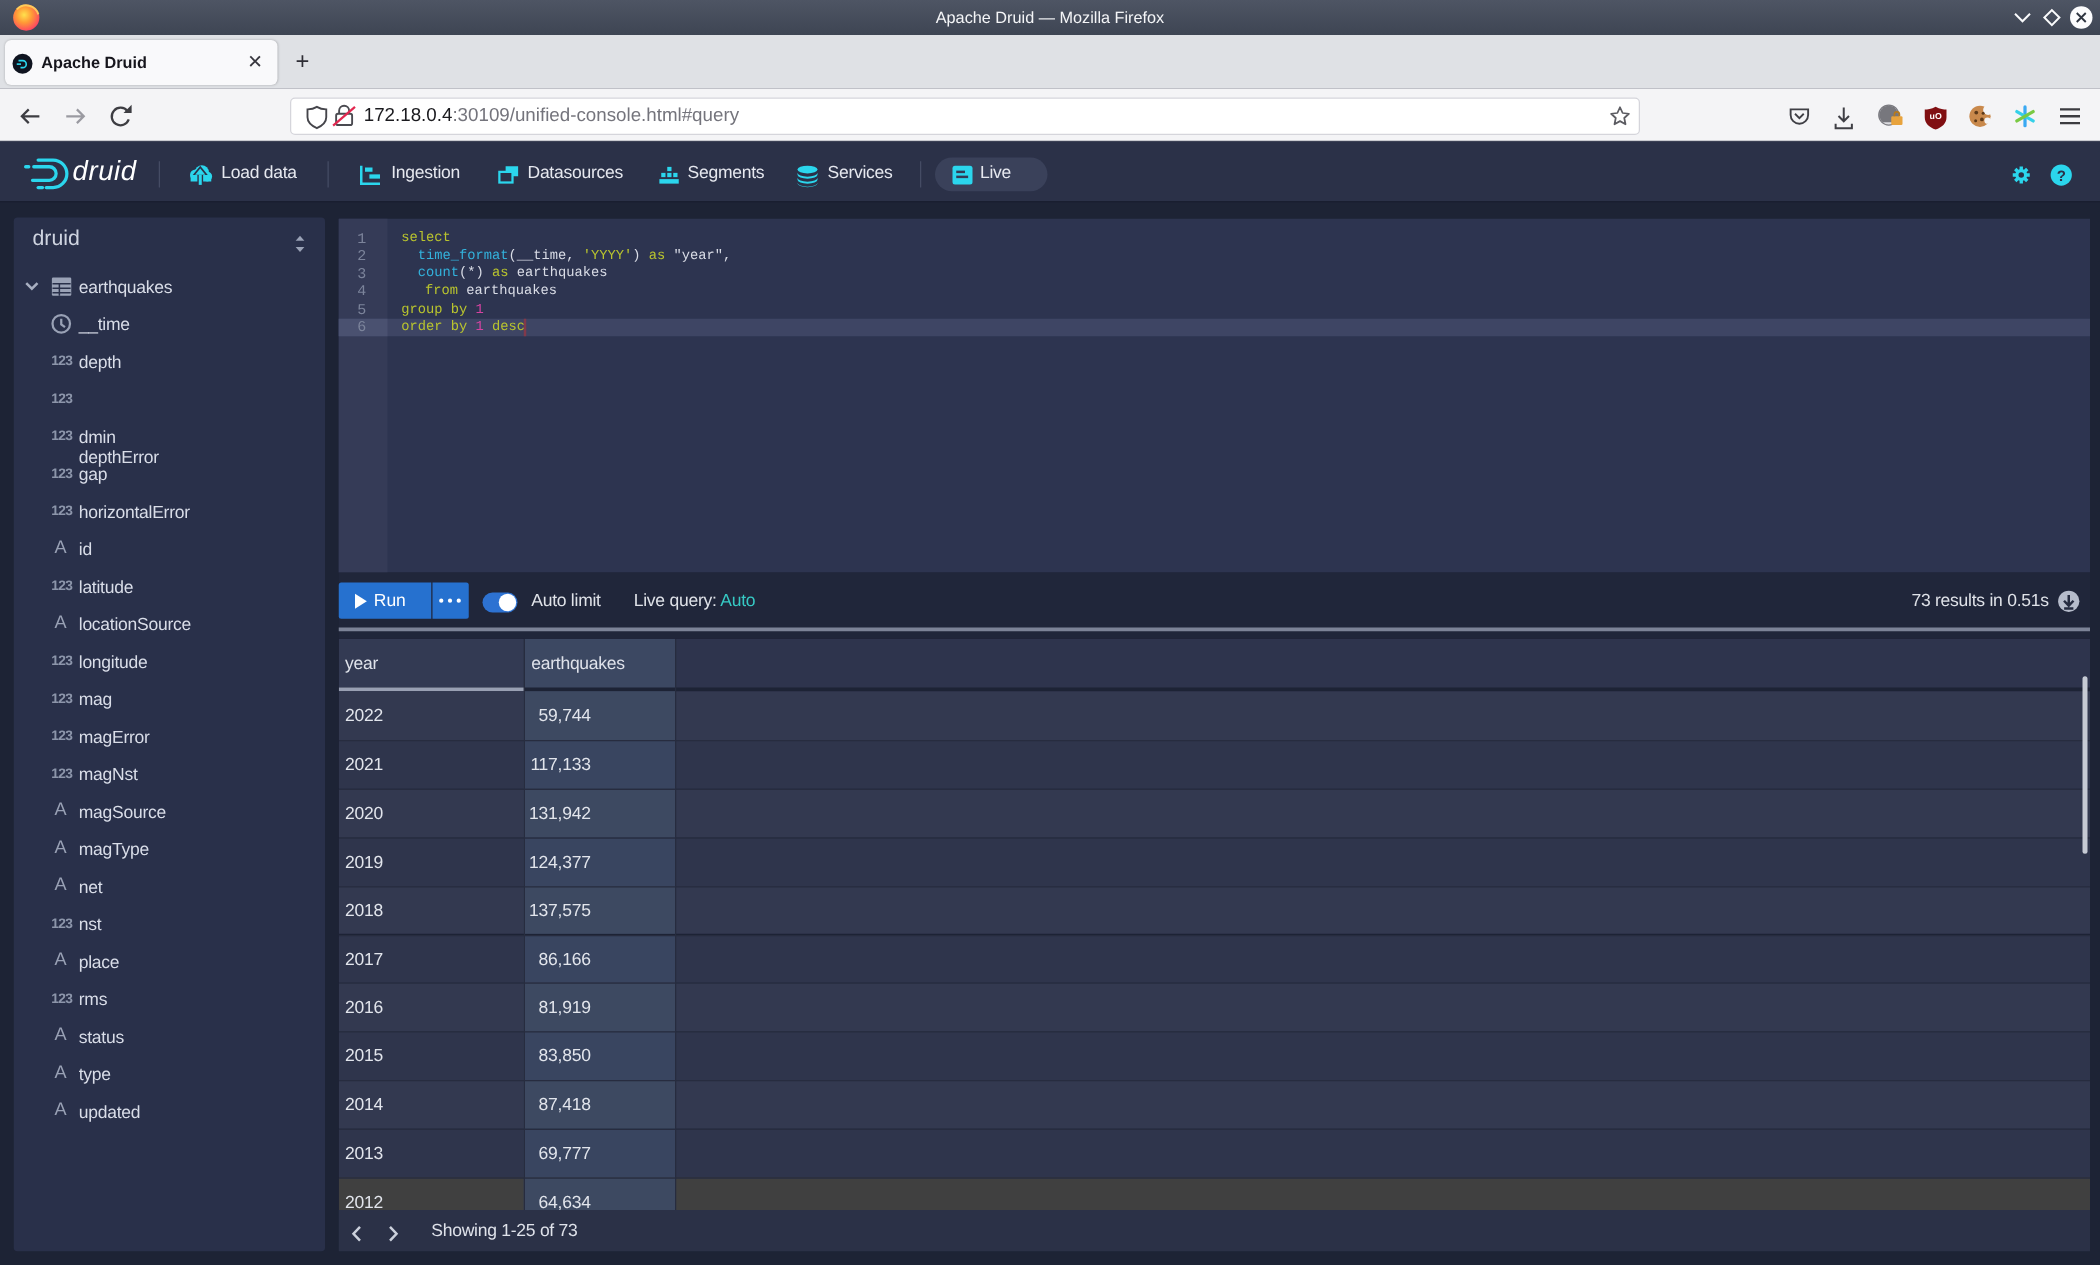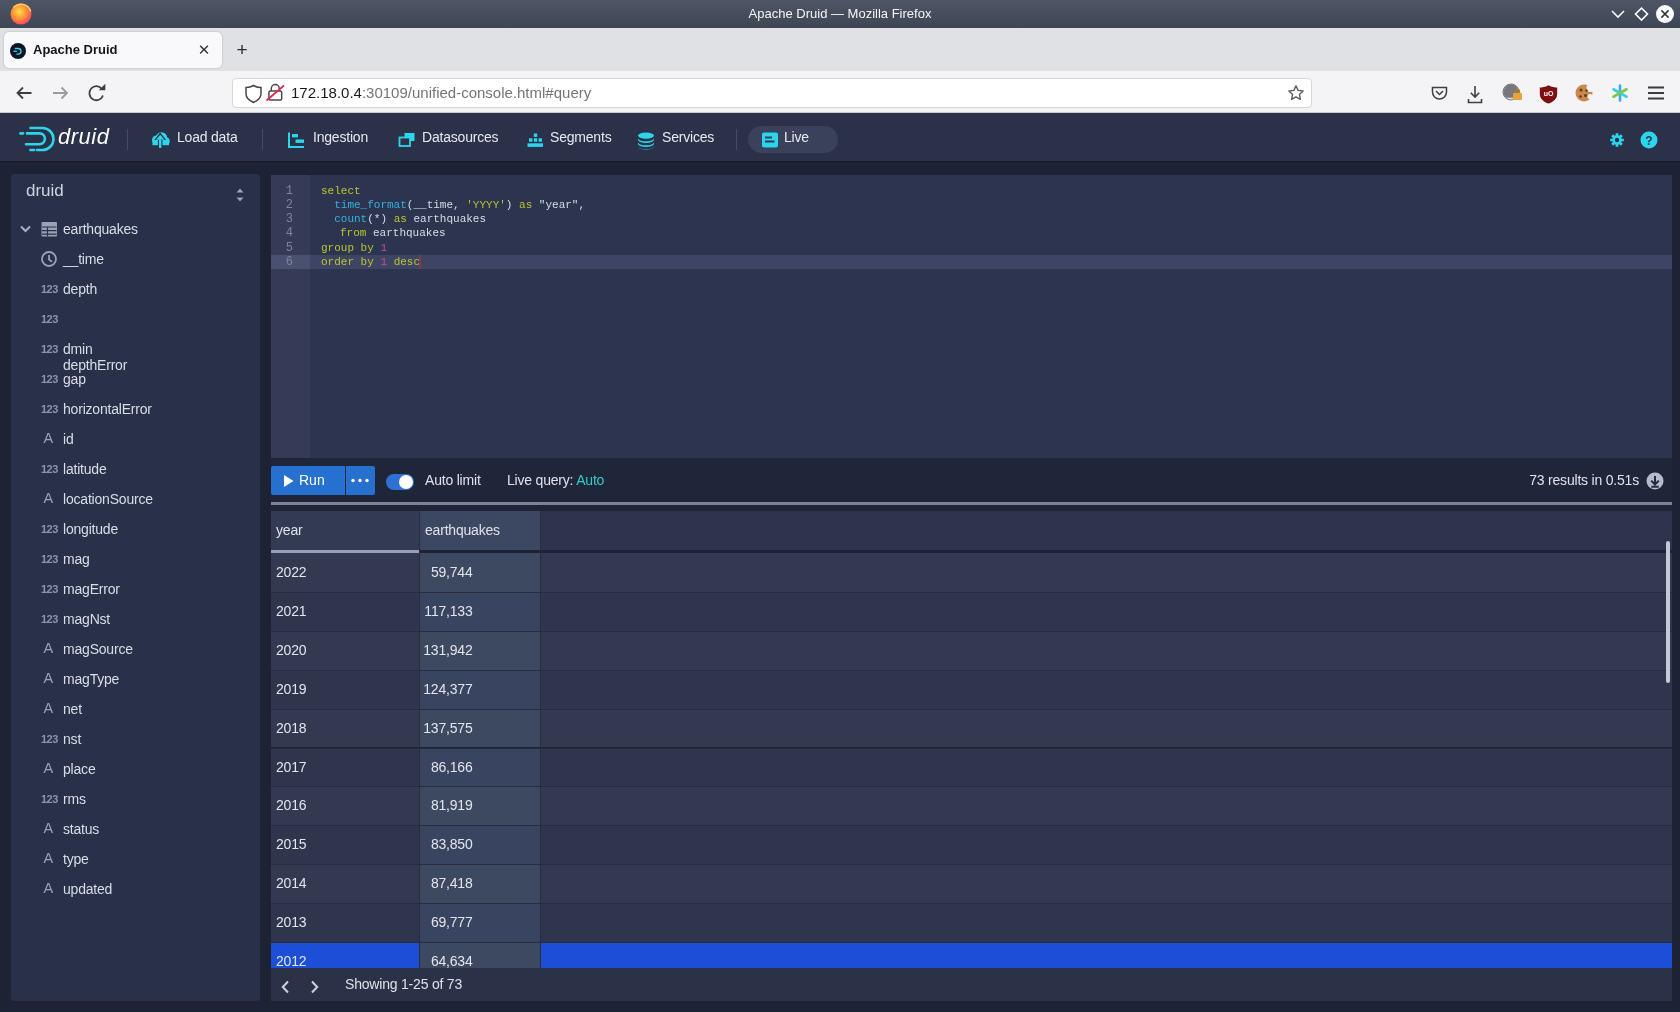--- a/index.html
+++ b/index.html
@@ -232,21 +232,21 @@
     <div class="trow" style="top:353.2px; background:#333950;">
         <div class="teq" style="background:#3d4961;"></div>
         <div class="tyear">2014</div>
         <div class="tnum">87,418</div>
       </div>
     <div class="trow" style="top:392.1px; background:#2f354c;">
         <div class="teq" style="background:#394560;"></div>
         <div class="tyear">2013</div>
         <div class="tnum">69,777</div>
       </div>
-    <div class="trow" style="top:431px; background:#1d4ed8;">
+    <div class="trow" style="top:431px; background:#404040;">
         <div class="teq" style="background:#3d4961;"></div>
         <div class="tyear">2012</div>
         <div class="tnum">64,634</div>
       </div>
     <div class="tsep" style="top:80.9px;"></div>
     <div class="tsep" style="top:119.8px;"></div>
     <div class="tsep" style="top:158.7px;"></div>
     <div class="tsep" style="top:197.6px;"></div>
     <div class="tsep" style="top:236.5px;"></div>
     <div class="tsep" style="top:275.4px;"></div>

